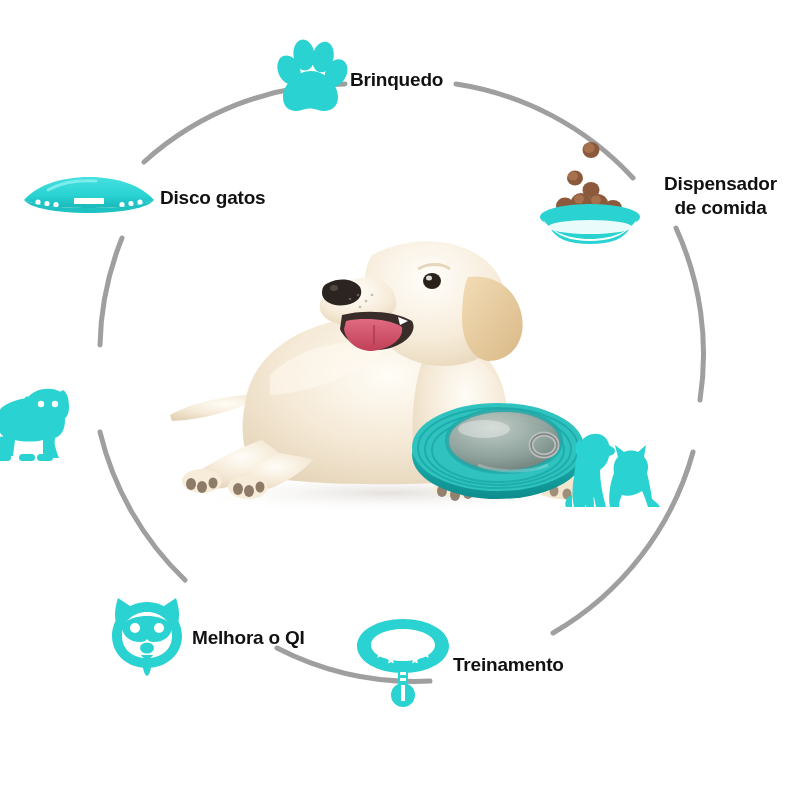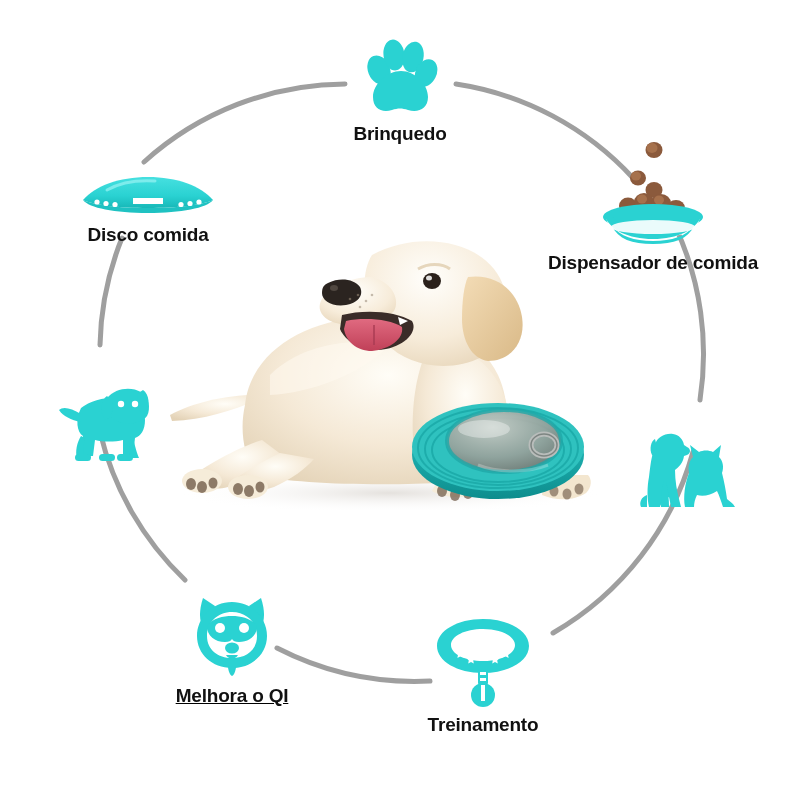--- a/index.html
+++ b/index.html
@@ -30,21 +30,20 @@
     top: 225px;
     width: 470px;
     height: 285px;
   }
   .feature {
     position: absolute;
     width: 260px;
     margin-left: -130px;
     text-align: center;
     display: flex;
-    flex-direction: column;
     align-items: center;
   }
   .feature-icon {
     display: block;
     line-height: 0;
   }
   .feature-label {
     font-family: "Liberation Sans", sans-serif;
     font-weight: bold;
     font-size: 19px;
@@ -52,21 +51,21 @@
     color: #111111;
     letter-spacing: -0.2px;
     white-space: pre-line;
     margin-top: 6px;
   }
   
   #f-brinquedo   { left: 400px; top: 38px;  }
   #f-dispensador { left: 653px; top: 140px; justify-content: space-between; }
   #f-universal   { left: 682px; top: 425px; }
   #f-treinamento { left: 483px; top: 617px; }
-  #f-melhora     { left: 232px; top: 592px; text-decoration: underline; }
+  #f-melhora     { left: 232px; top: 592px; }
   #f-liberta     { left: 105px; top: 378px; }
   #f-disco       { left: 148px; top: 173px; }
 </style>
 </head>
 <body>
 
 <div id="infographic">
 
   <svg class="ring-layer" viewBox="0 0 800 800" width="800" height="800" aria-hidden="true">
     <defs>
@@ -439,16 +438,16 @@
           <circle cx="29" cy="30.5" r="2.6"></circle>
           <circle cx="38" cy="31.5" r="2.6"></circle>
           <circle cx="104" cy="31.5" r="2.6"></circle>
           <circle cx="113" cy="30.5" r="2.6"></circle>
           <circle cx="122" cy="29" r="2.6"></circle>
         </g>
 
         <path d="M 30 17 C 44 9 62 7 78 8" stroke="#8df0f0" stroke-width="3" fill="none" stroke-linecap="round" opacity="0.8"></path>
       </svg>
     </span>
-    <span class="feature-label">Disco comida</span>
+    <span class="feature-label">Disco gatos</span>
   </div>
 
 </div>
 
 </body></html>

